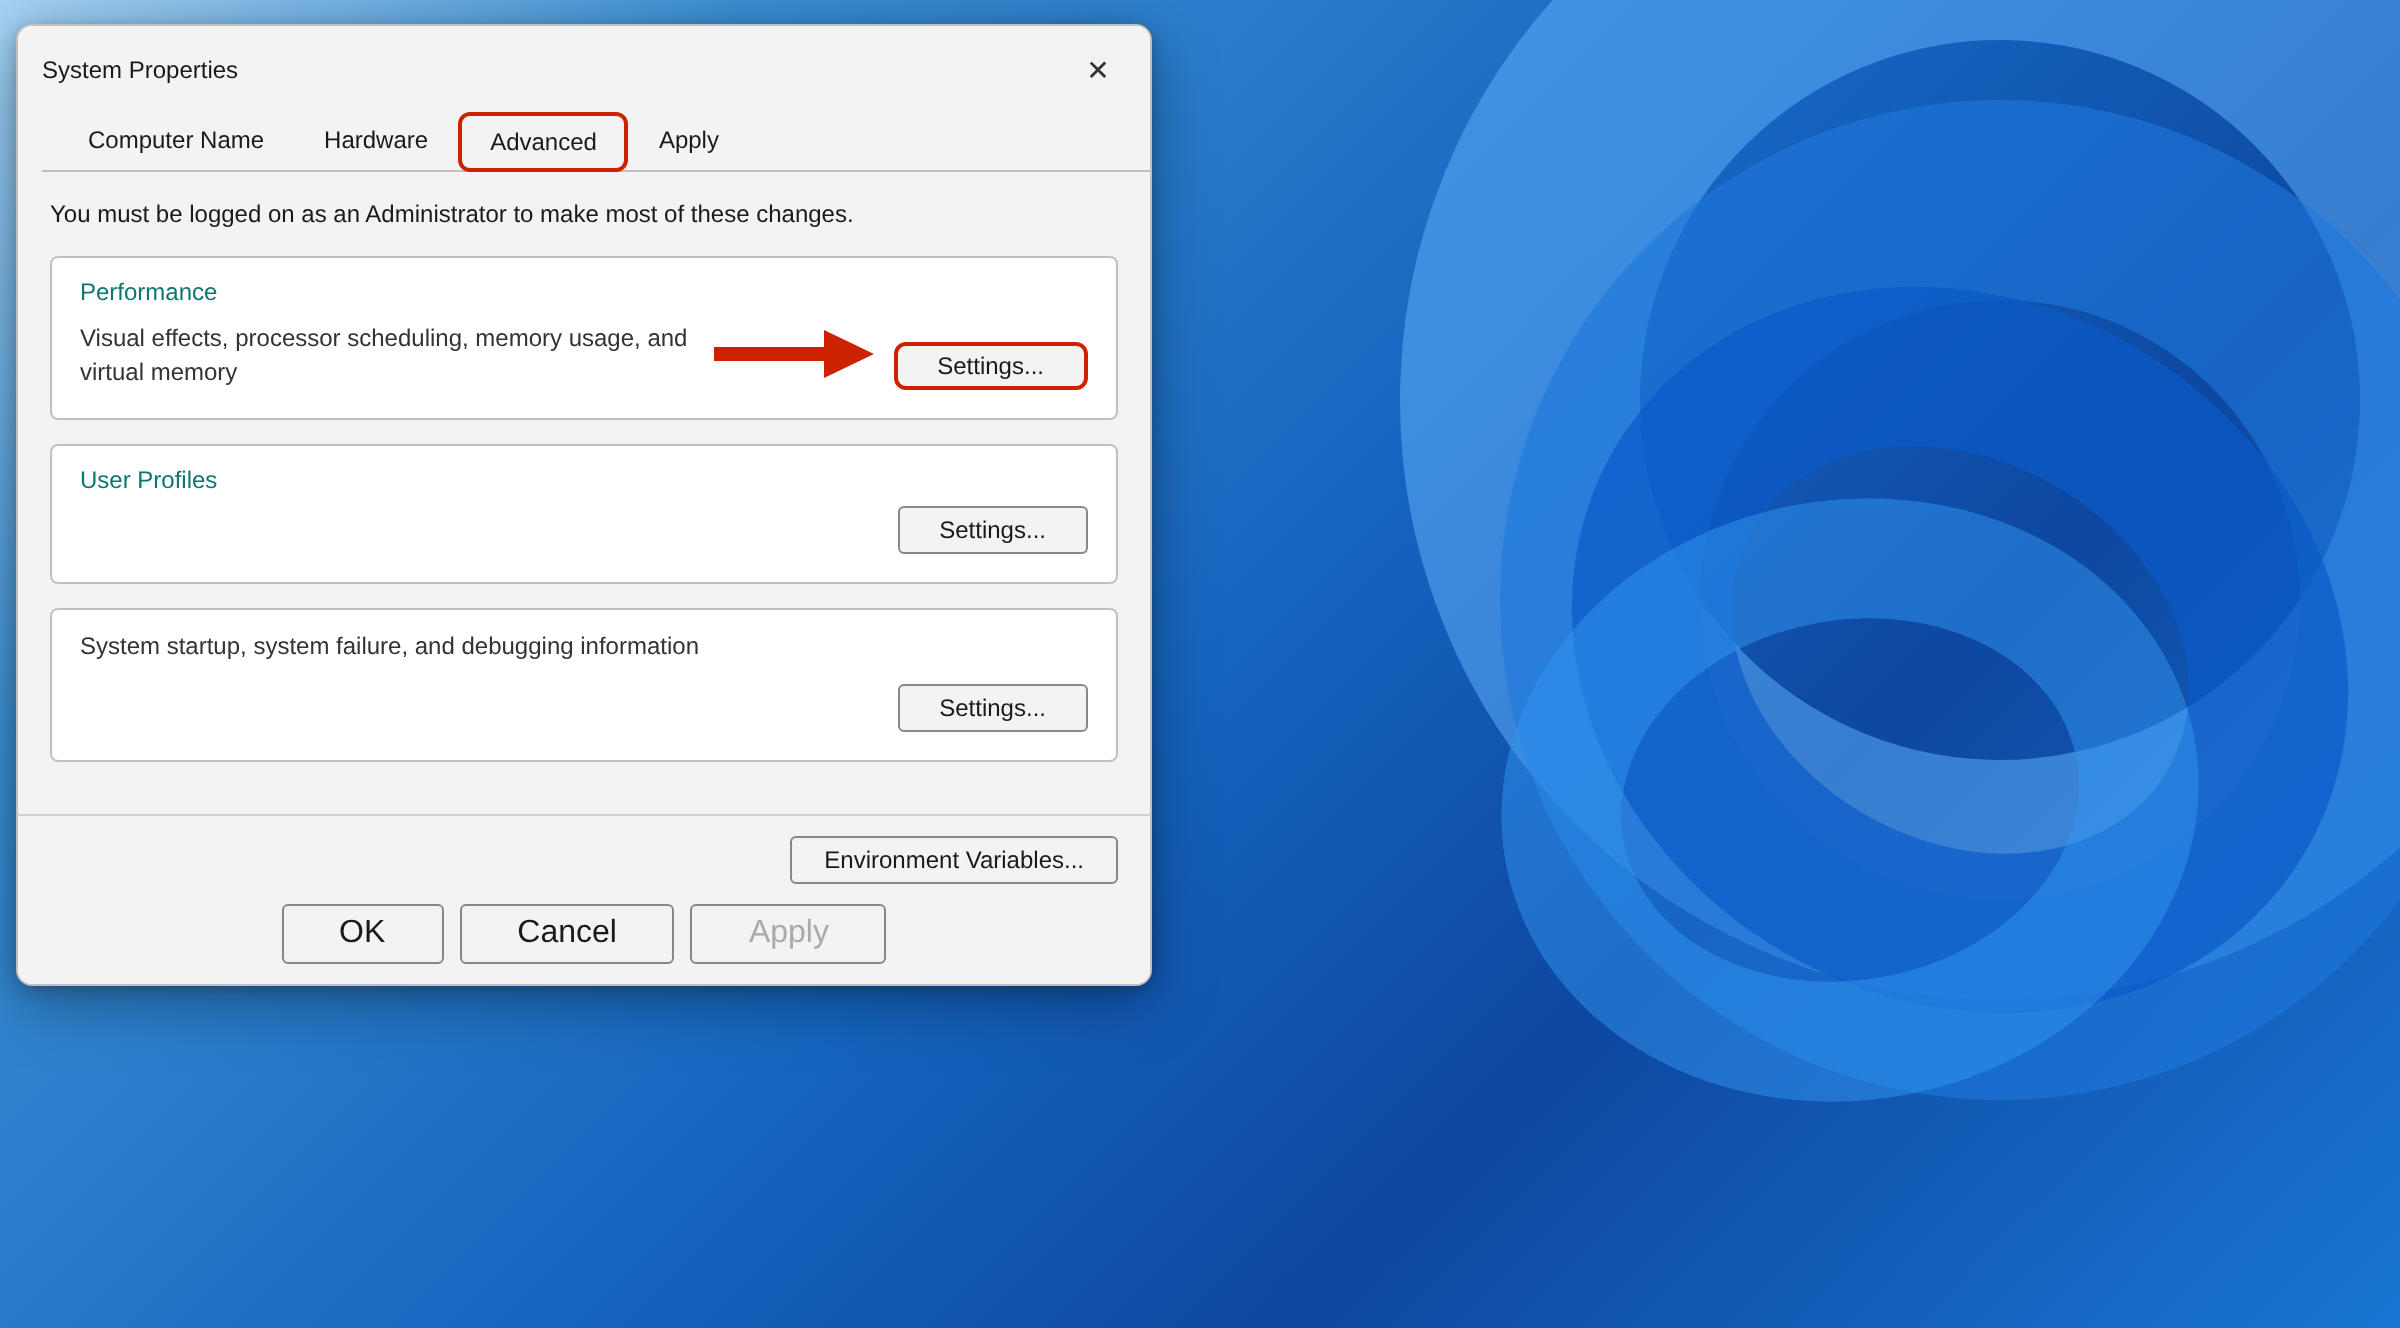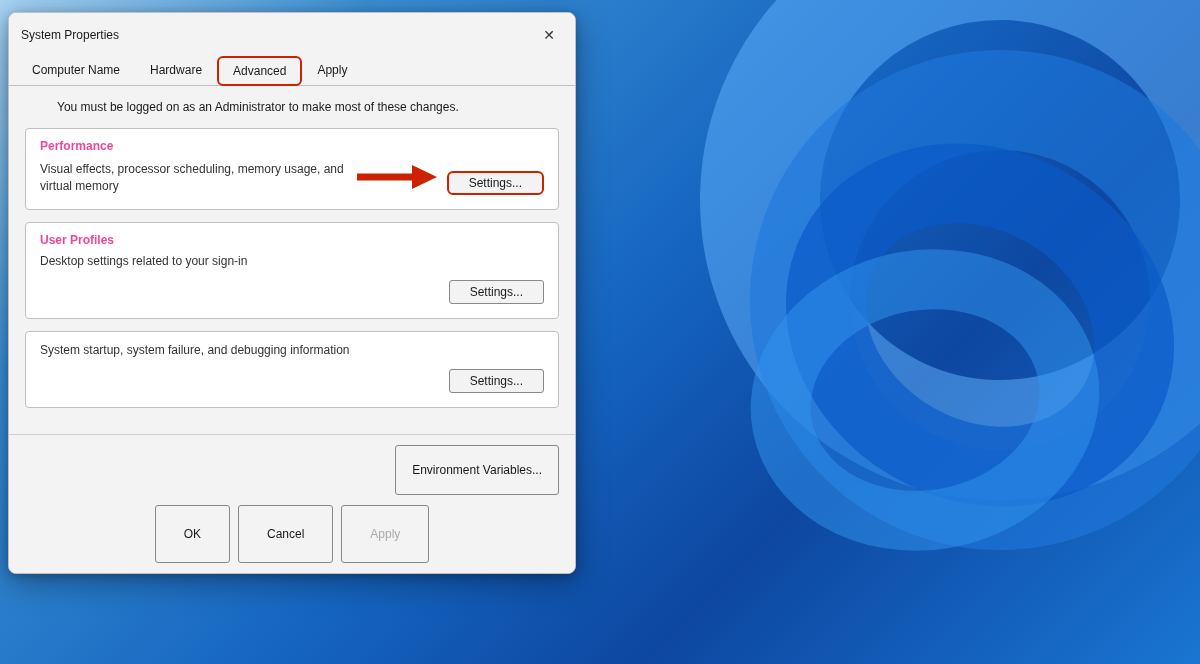--- a/index.html
+++ b/index.html
@@ -123,20 +123,21 @@
       color: #333;
     }
 
     
     .tabs {
       display: flex;
       background: #f3f3f3;
       padding: 6px 8px 0 8px;
       border-bottom: 1px solid #c0c0c0;
       gap: 0;
+      margin-left: 12px;
     }
 
     .tab {
       padding: 6px 14px;
       font-size: 12px;
       cursor: pointer;
       border: 1px solid transparent;
       border-bottom: none;
       background: transparent;
       color: #1a1a1a;
@@ -164,37 +165,36 @@
     
     .content {
       background: #f3f3f3;
       padding: 14px 16px;
     }
 
     .admin-note {
       font-size: 12px;
       color: #1a1a1a;
       margin-bottom: 14px;
-      margin-left: 32px;
     }
 
     
     .section {
       border: 1px solid #c0c0c0;
       border-radius: 4px;
       margin-bottom: 12px;
       background: white;
       padding: 10px 14px 14px 14px;
       position: relative;
     }
 
     .section-label {
       font-size: 12px;
-      font-weight: 700;
-      color: #ec4899;
+      font-weight: 400;
+      color: #0f766e;
       margin-bottom: 6px;
     }
 
     .section-desc {
       font-size: 12px;
       color: #333;
       margin-bottom: 10px;
       line-height: 1.4;
     }
 
@@ -240,38 +240,38 @@
       border-top: 1px solid #d0d0d0;
     }
 
     .env-vars-row {
       display: flex;
       justify-content: flex-end;
       margin-bottom: 10px;
     }
 
     .env-btn {
-      padding: 17px 16px;
+      padding: 4px 16px;
       font-size: 12px;
       background: #f3f3f3;
       border: 1px solid #888;
       border-radius: 3px;
       cursor: pointer;
       color: #1a1a1a;
     }
 
     .dialog-buttons {
       display: flex;
       justify-content: center;
       gap: 8px;
     }
 
     .dialog-btn {
-      padding: 21px 28px;
-      font-size: 12px;
+      padding: 5px 28px;
+      font-size: 16px;
       background: #f3f3f3;
       border: 1px solid #888;
       border-radius: 3px;
       cursor: pointer;
       color: #1a1a1a;
     }
     .dialog-btn.disabled {
       color: #aaa;
       cursor: default;
       text-align: right;
@@ -325,21 +325,20 @@
         <svg class="arrow-icon" viewBox="0 0 80 36" fill="none" xmlns="http://www.w3.org/2000/svg">
           <line x1="0" y1="18" x2="58" y2="18" stroke="#cc2200" stroke-width="7" stroke-linecap="round"></line>
           <polygon points="55,6 80,18 55,30" fill="#cc2200"></polygon>
         </svg>
         <button class="settings-btn settings-btn-highlighted">Settings...</button>
       </div>
     </div>
 
     <div class="section">
       <div class="section-label">User Profiles</div>
-      <p class="section-desc">Desktop settings related to your sign-in</p>
       <div class="section-btn-row">
         <button class="settings-btn">Settings...</button>
       </div>
     </div>
 
     <div class="section">
       <p class="section-desc">System startup, system failure, and debugging information</p>
       <div class="section-btn-row">
         <button class="settings-btn">Settings...</button>
       </div>

